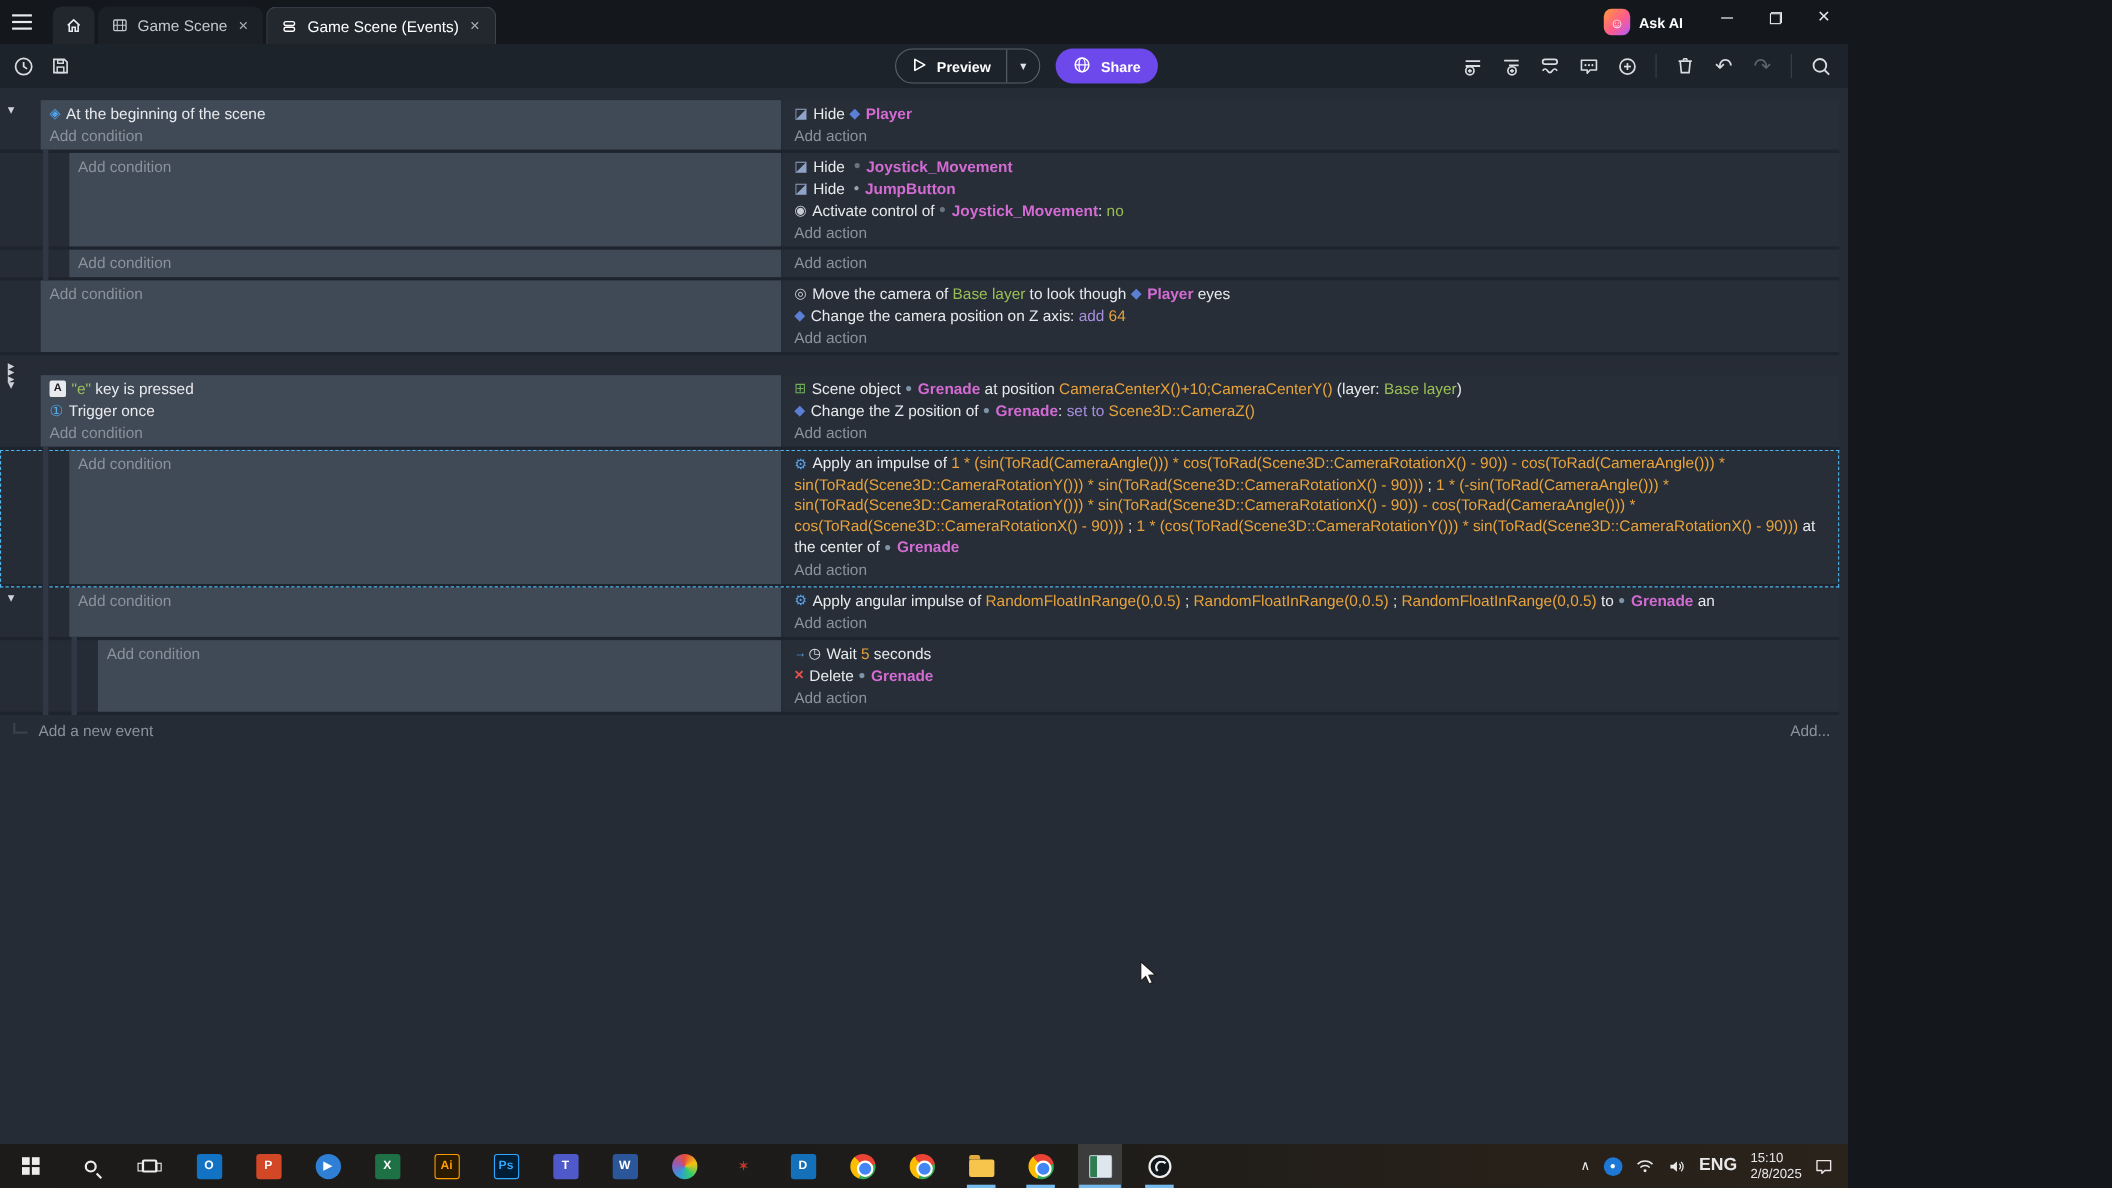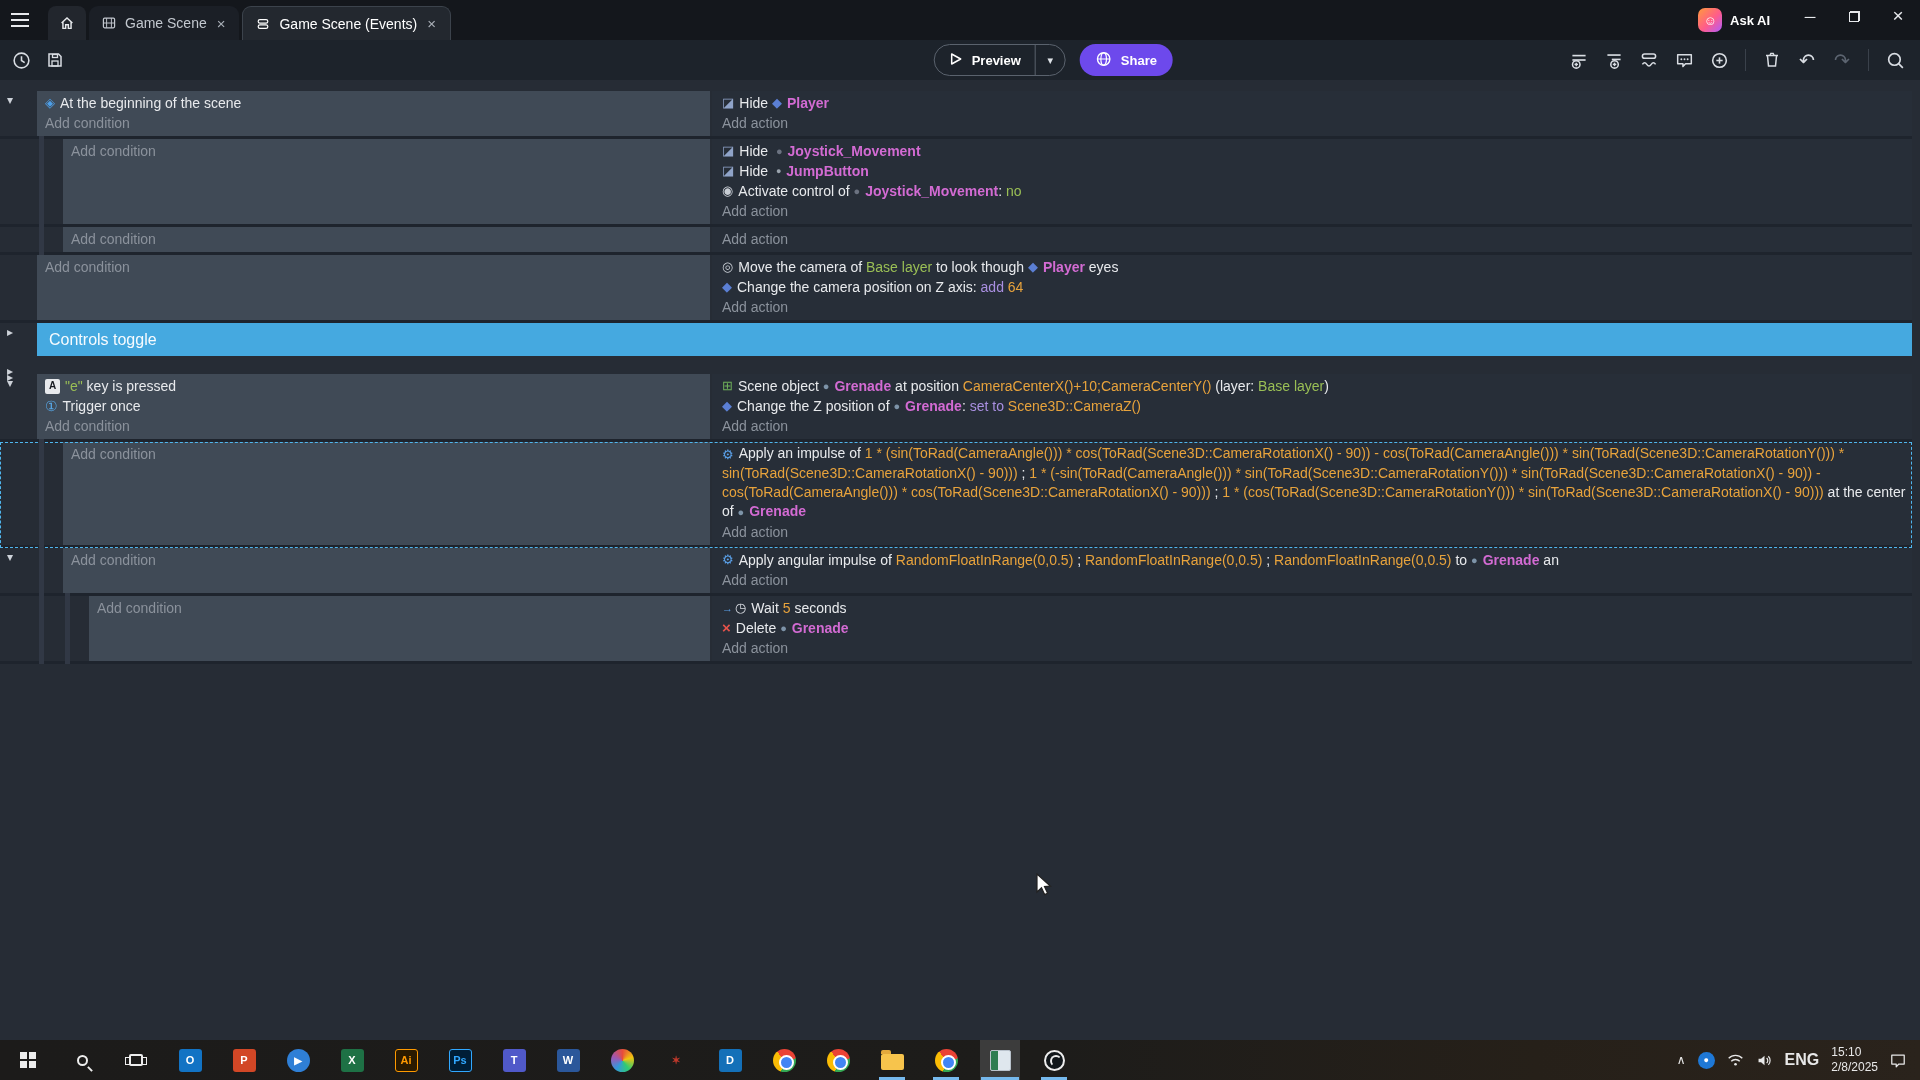--- a/index.html
+++ b/index.html
@@ -1,18 +1,18 @@
 <!DOCTYPE html>
 <html><head>
 <meta charset="utf-8">
 <style>
   * { box-sizing: border-box; margin: 0; padding: 0; }
   html,body { width:1920px; height:1080px; overflow:hidden; background:#14171c;
               font-family:"Liberation Sans", sans-serif; }
-  .app { position:relative; width:1920px; height:1080px; }
+  .app { position:relative; width:1680px; height:1080px; }
 
   
   .titlebar { position:absolute; top:0; left:0; right:0; height:40px; background:#14171c;
               display:flex; align-items:flex-end; }
   .hamburger { width:40px; height:40px; display:flex; flex-direction:column; justify-content:center;
                align-items:center; gap:4px; cursor:pointer; }
   .hamburger i { display:block; width:18px; height:2px; background:#e8eaed; }
   .tab-home { width:38px; height:34px; background:#22262d; border-radius:8px 8px 0 0;
               display:flex; align-items:center; justify-content:center; margin-left:8px; }
   .tab { height:34px; border-radius:9px 9px 0 0; display:flex; align-items:center; gap:8px;
@@ -385,21 +385,20 @@
               <span class="seg"> </span>
               <span class="seg c-num">64</span>
             </div>
             <div class="line addlink">Add action</div>
           </div>
         </div>
         <div class="block groupblock">
           <div class="gutter" style="flex: 0 0 37px;">
             <span class="chev">▸</span>
           </div>
-          <div class="groupbar">Controls toggle</div>
         </div>
         <div class="block groupblock">
           <div class="gutter" style="flex: 0 0 37px;">
             <span class="chev">▸</span>
           </div>
         </div>
         <div class="block groupblock">
           <div class="gutter" style="flex: 0 0 37px;">
             <span class="chev">▸</span>
           </div>
@@ -501,20 +500,26 @@
             <div class="line">
               <span class="ic delete-icon">×</span>
               <span class="seg">Delete </span>
               <span class="ic grenade-icon">●</span>
               <span class="seg c-obj">Grenade</span>
             </div>
             <div class="line addlink">Add action</div>
           </div>
         </div>
       </div>
+    <div class="sheet-footer">
+      <span class="corner"></span>
+      <span>Add a new event</span>
+      <span class="footer-spacer"></span>
+      <span class="add-more">Add...</span>
+    </div>
   </div>
 
   <div class="taskbar">
     <div id="tbitems" style="display:flex;align-items:center;">
         <div class="tbitem">
           <span class="winlogo">
             <i></i>
             <i></i>
             <i></i>
             <i></i>

